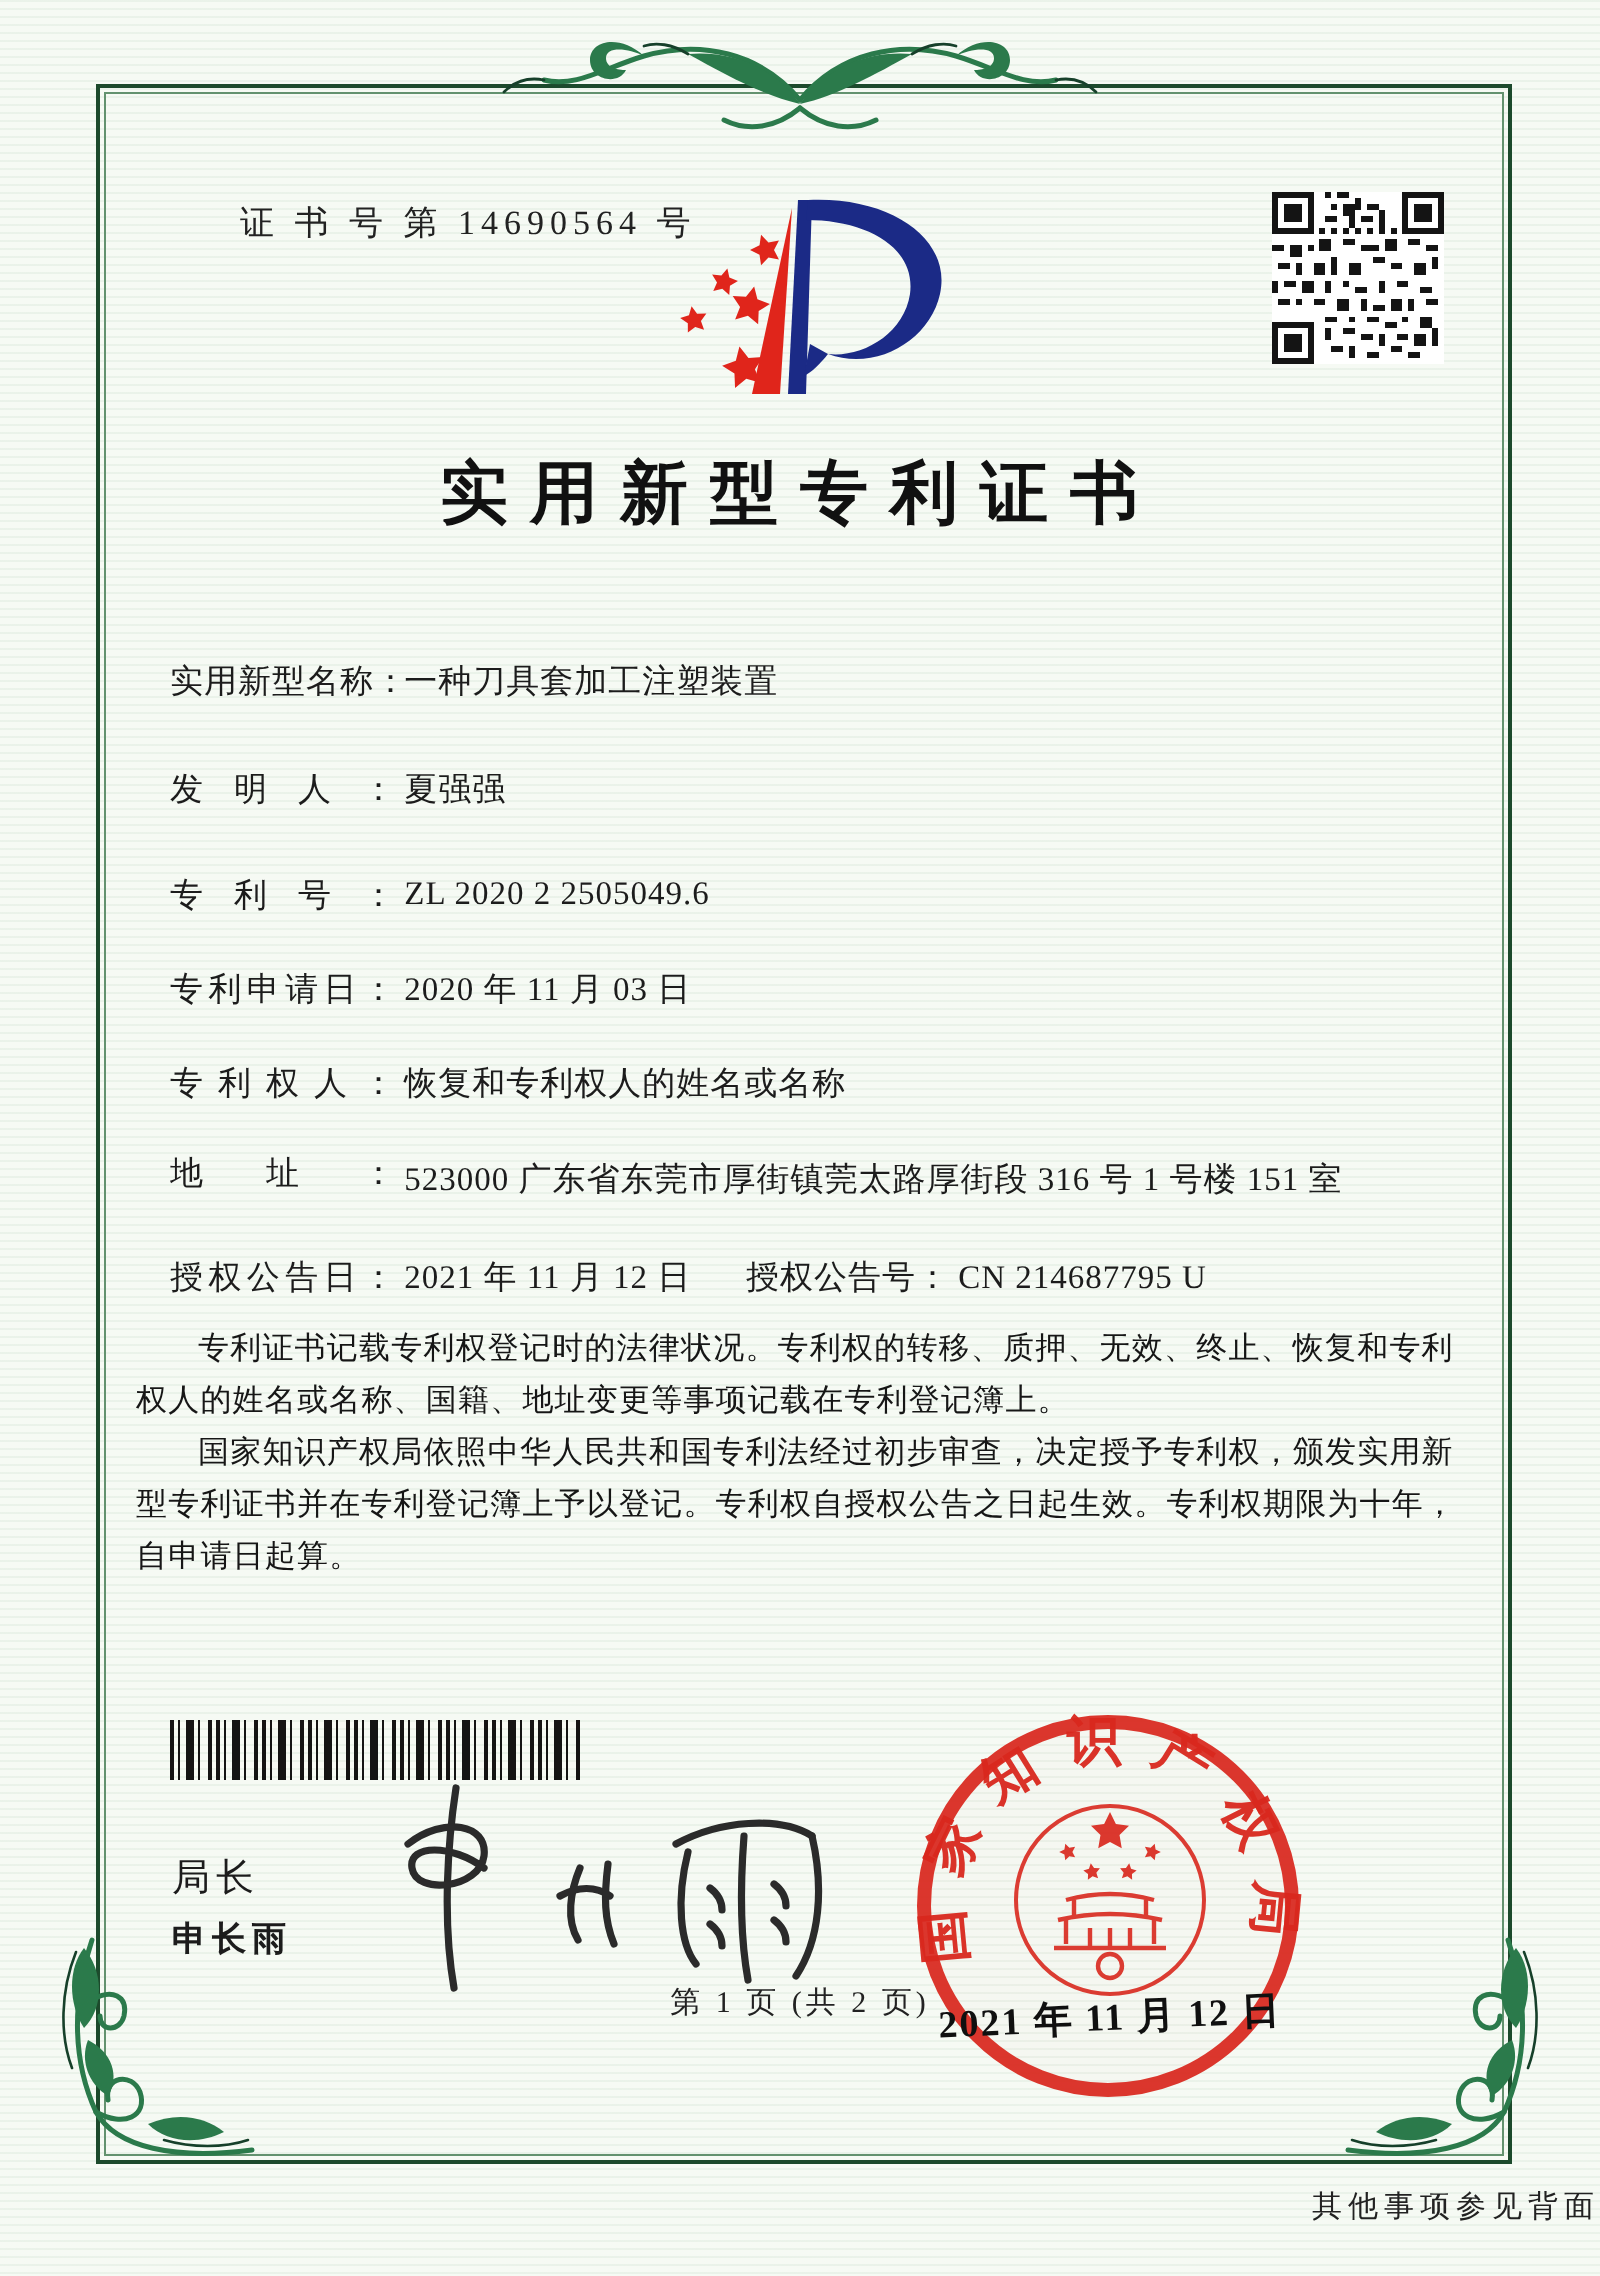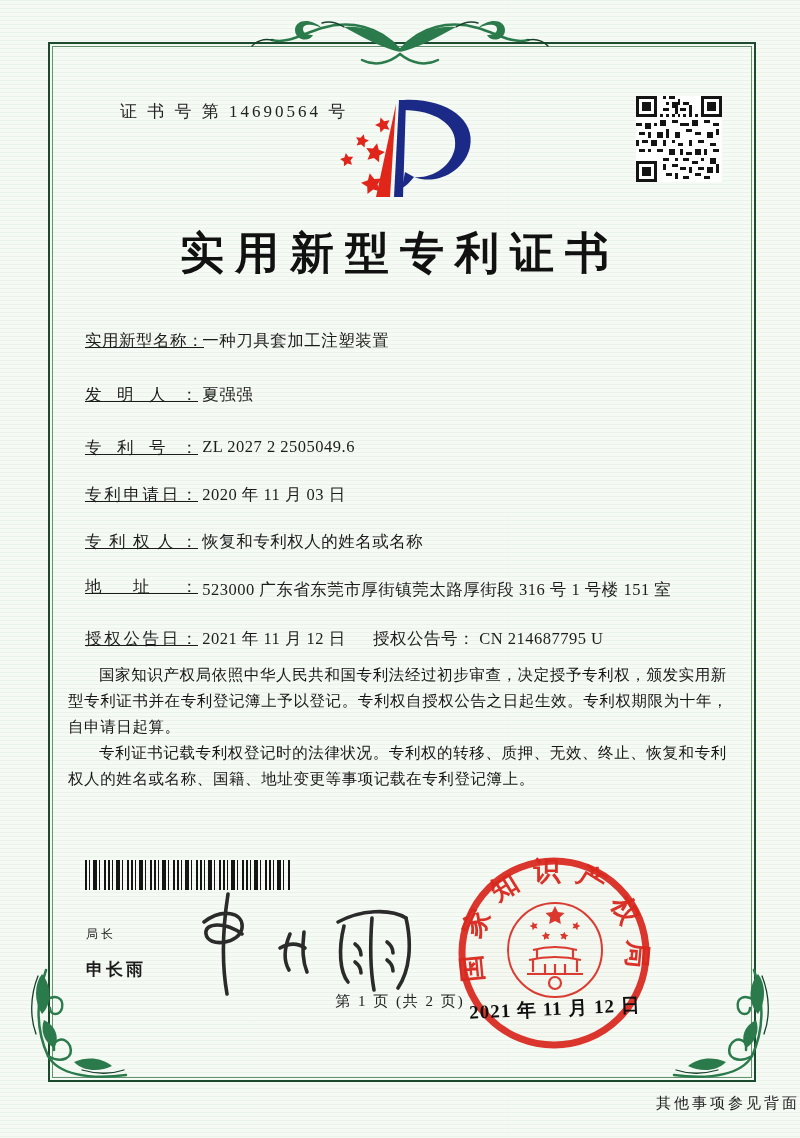--- a/index.html
+++ b/index.html
@@ -18,48 +18,48 @@
     position:absolute;left:2px;top:2px;right:2px;bottom:2px;
     border:1px solid #63926f;
   }
   .cert-no{
     position:absolute;left:76px;top:100px;font-size:17px;letter-spacing:3px;color:#222;margin-left:44px;
   }
   .logo{position:absolute;left:326px;top:94px;width:156px;height:110px;}
   .qr{position:absolute;left:636px;top:96px;width:86px;height:86px;}
   .title{
     position:absolute;left:0;top:224px;width:100%;text-align:center;
-    font-size:44px;font-weight:bold;letter-spacing:11px;color:#111;
+    font-size:34px;font-weight:bold;letter-spacing:11px;color:#111;
   }
   .fields{position:absolute;left:85px;top:0;width:660px;font-size:16.5px;}
   .frow{position:absolute;left:0;width:660px;white-space:nowrap;}
   .flabel{
     display:inline-block;width:113px;text-align:justify;text-align-last:justify;
-    vertical-align:top;letter-spacing:0.5px;text-decoration:underline;
+    vertical-align:top;letter-spacing:0.5px;
   }
   .fvalue{letter-spacing:0.5px;}
   .fvalue-wrap{
     display:inline-block;width:530px;vertical-align:top;white-space:normal;line-height:27px;
   }
   .frow-grant .pair2{position:absolute;left:288px;top:0;}
   .paragraphs{
     position:absolute;left:68px;top:662px;width:674px;
     font-size:15.5px;line-height:26px;letter-spacing:0.6px;color:#161616;
   }
   .paragraphs p{margin:0;text-indent:2em;}
   .barcode{
     position:absolute;left:85px;top:860px;width:206px;height:30px;
     background:repeating-linear-gradient(90deg,
       #141414 0 2px, transparent 2px 4px,
       #141414 4px 5px, transparent 5px 8px,
       #141414 8px 12px, transparent 12px 14px,
       #141414 14px 15px, transparent 15px 19px,
       #141414 19px 21px, transparent 21px 23px);
   }
-  .director-block{position:absolute;left:86px;top:926px;font-size:12px;letter-spacing:3px;}
+  .director-block{position:absolute;left:86px;top:926px;font-size:19px;letter-spacing:3px;}
   .director-name{position:absolute;left:86px;top:958px;font-size:17px;letter-spacing:3px;font-weight:bold;}
   .signature{position:absolute;left:192px;top:888px;width:232px;height:112px;}
   .seal{position:absolute;left:455px;top:854px;width:200px;height:200px;}
   .seal-date{
     position:absolute;left:452px;top:996px;width:206px;text-align:center;
     font-size:19px;font-weight:600;color:#101010;letter-spacing:1px;
     transform:rotate(-2.5deg);
   }
   .page-info{
     position:absolute;left:0;top:992px;width:100%;text-align:center;
@@ -177,21 +177,21 @@
     <div class="frow" style="top:330px">
       <span class="flabel">实用新型名称：</span>
       <span class="fvalue">一种刀具套加工注塑装置</span>
     </div>
     <div class="frow" style="top:384px">
       <span class="flabel">发明人：</span>
       <span class="fvalue">夏强强</span>
     </div>
     <div class="frow" style="top:437px">
       <span class="flabel">专利号：</span>
-      <span class="fvalue">ZL 2027 2 2505049.6</span>
+      <span class="fvalue">ZL 2020 2 2505049.6</span>
     </div>
     <div class="frow" style="top:484px">
       <span class="flabel">专利申请日：</span>
       <span class="fvalue">2020 年 11 月 03 日</span>
     </div>
     <div class="frow" style="top:531px">
       <span class="flabel">专利权人：</span>
       <span class="fvalue">恢复和专利权人的姓名或名称</span>
     </div>
     <div class="frow" style="top:576px">
@@ -202,22 +202,22 @@
       <span class="flabel">授权公告日：</span>
       <span class="fvalue">2021 年 11 月 12 日</span>
       <span class="pair2">
         <span class="fvalue">授权公告号：</span>
         <span class="fvalue">CN 214687795 U</span>
       </span>
     </div>
   </div>
 
   <div class="paragraphs">
+    <p>专利证书记载专利权登记时的法律状况。专利权的转移、质押、无效、终止、恢复和专利权人的姓名或名称、国籍、地址变更等事项记载在专利登记簿上。</p>
     <p>国家知识产权局依照中华人民共和国专利法经过初步审查，决定授予专利权，颁发实用新型专利证书并在专利登记簿上予以登记。专利权自授权公告之日起生效。专利权期限为十年，自申请日起算。</p>
-    <p>专利证书记载专利权登记时的法律状况。专利权的转移、质押、无效、终止、恢复和专利权人的姓名或名称、国籍、地址变更等事项记载在专利登记簿上。</p>
   </div>
 
   <div class="barcode"></div>
 
   <div class="director-block">局长</div>
   <div class="director-name">申长雨</div>
 
   <svg class="signature" viewBox="0 0 232 112" aria-hidden="true">
     <g stroke="#1a1a1a" fill="none" stroke-width="3.6" stroke-linecap="round" stroke-linejoin="round" opacity="0.92">
       <path d="M36,6 C32,32 29,72 35,106"></path>

